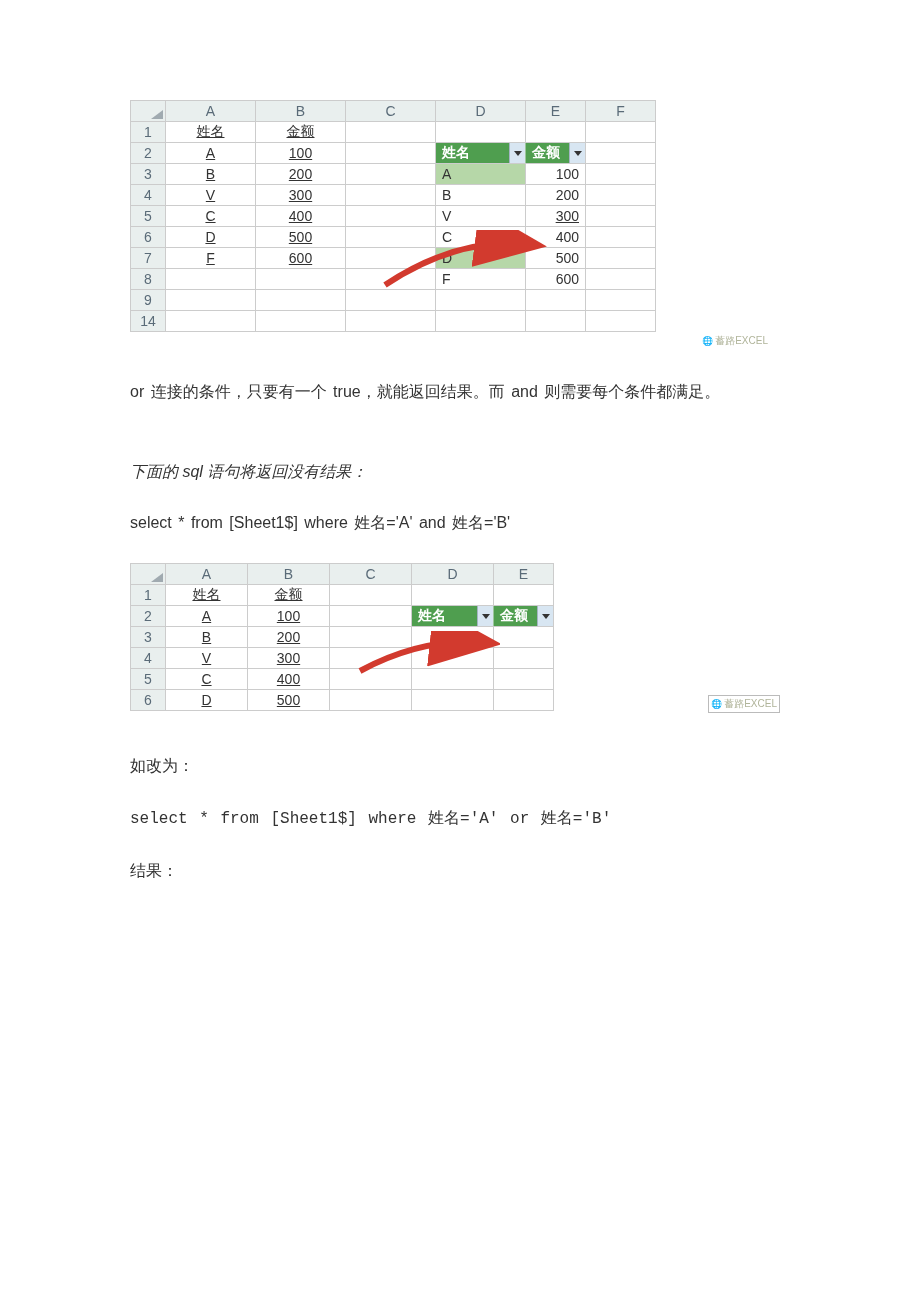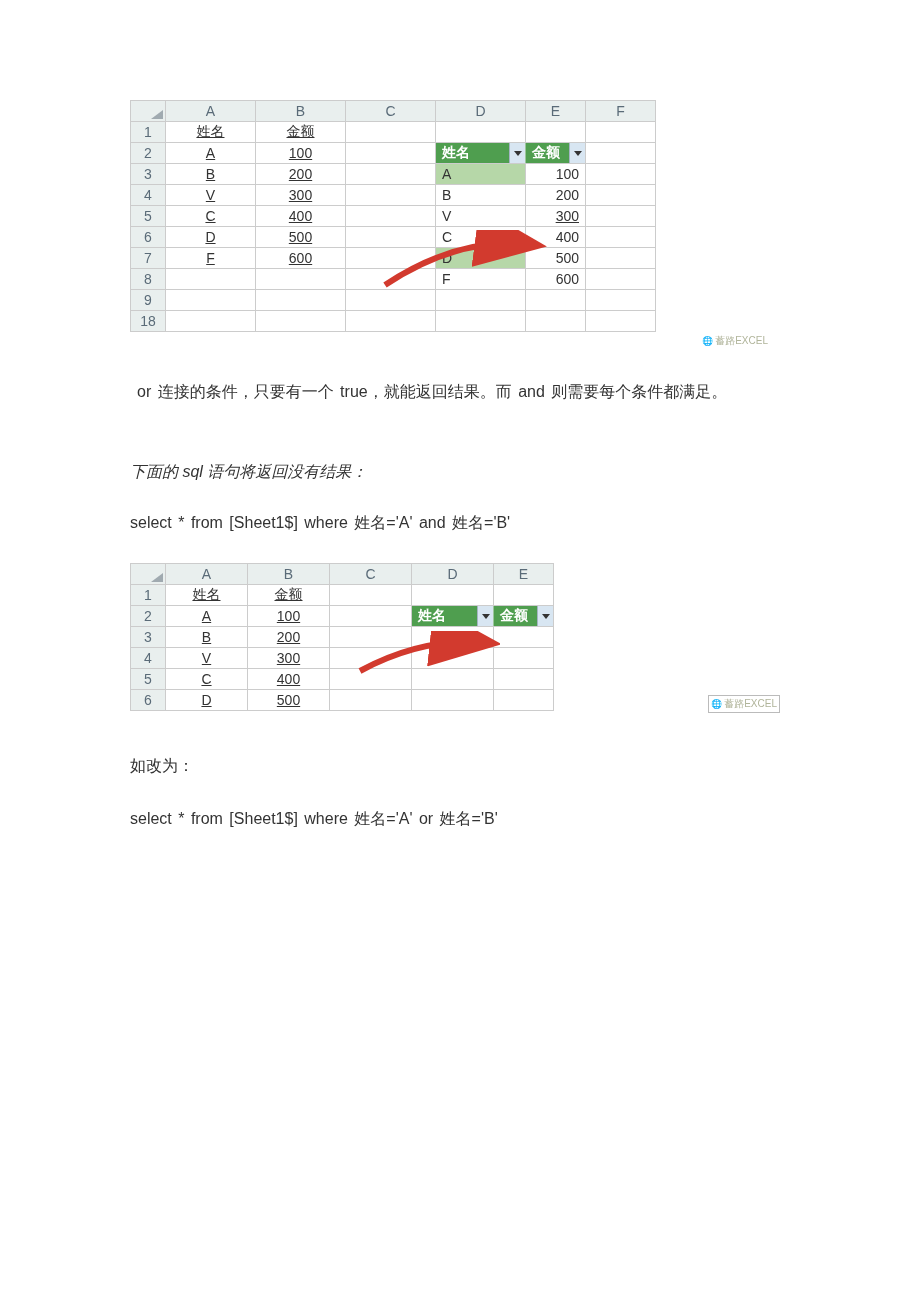--- a/index.html
+++ b/index.html
@@ -115,21 +115,21 @@
       justify-content: center;
     }
     .dd-btn::after {
       content: "";
       width: 0; height: 0;
       border-left: 4px solid transparent;
       border-right: 4px solid transparent;
       border-top: 5px solid #333;
     }
     .para {
-      margin: 45px 0 10px 7px;
+      margin: 45px 0 10px 0;
       line-height: 1.9;
       word-spacing: 2px;
     }
     .para-tight {
       margin: 20px 0 6px 0;
       line-height: 1.9;
       word-spacing: 2px;
     }
     .para2 {
       margin: 50px 0 6px 0;
@@ -274,21 +274,21 @@
       <tr>
         <td class="rcell">9</td>
         <td class="cell"></td>
         <td class="cell"></td>
         <td class="cell"></td>
         <td class="cell"></td>
         <td class="cell"></td>
         <td class="cell"></td>
       </tr>
       <tr>
-        <td class="rcell">18</td>
+        <td class="rcell">14</td>
         <td class="cell"></td>
         <td class="cell"></td>
         <td class="cell"></td>
         <td class="cell"></td>
         <td class="cell"></td>
         <td class="cell"></td>
       </tr>
     </tbody>
       </table>
     <svg class="arrow-svg" style="left:240px; top:130px;" width="180" height="70">
@@ -397,16 +397,17 @@
       <path d="M10,40 Q75,5 140,12" stroke="#d23a2e" stroke-width="6" fill="none" marker-end="url(#ah2)"></path>
     </svg>
     <div class="badge boxed" style="right:10px; top:132px;">
       <span style="font-size:9px;">🌐</span>
         <span>蓄路EXCEL</span>
     </div>
   </div>
 
   <div class="para-tight" style="margin-top:28px;font-family:Liberation Serif, serif;">如改为：</div>
 
-  <div class="para-tight" style="margin-top:22px;">select  *  from  [Sheet1$]  where  姓名='A'  or  姓名='B'</div>
-
+  <div class="para-tight" style="margin-top:22px;font-family:Liberation Mono, monospace;">select  *  from  [Sheet1$]  where  姓名='A'  or  姓名='B'</div>
+
+  <div class="para-tight" style="margin-top:22px;">结果：</div>
 
 </div>
 
 </body></html>

